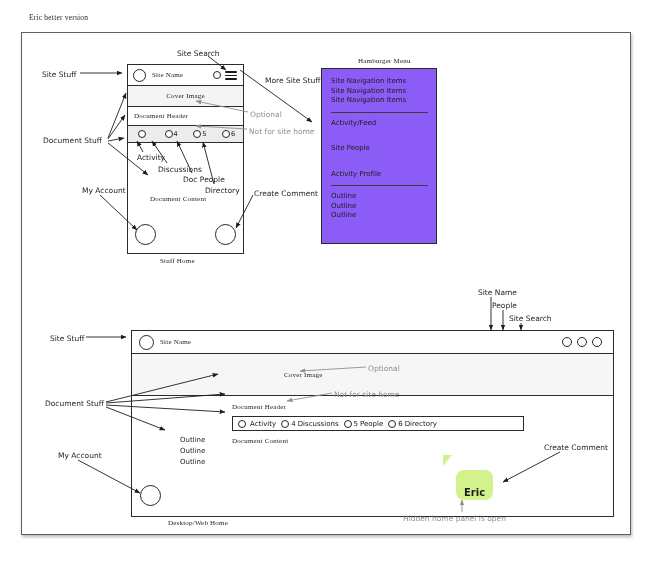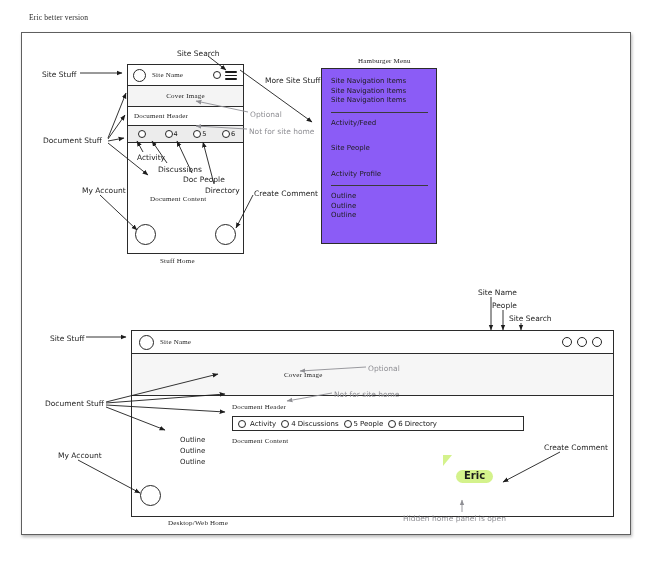--- a/index.html
+++ b/index.html
@@ -95,21 +95,21 @@
   #desktop-content-label{position:absolute;left:100px;top:106px;font-size:7px;}
   #desktop-account-btn{position:absolute;left:8px;bottom:10px;width:21px;height:21px;}
   #desktop-comment-input{position:absolute;right:85px;bottom:16px;width:135px;height:14px;
         border:1px solid #3a3a3a;border-radius:7px;background:#f3f3f3;box-sizing:border-box;
         display:flex;align-items:center;}
   #desktop-comment-input span{font-size:6.5px;color:#4a4a4a;margin-left:7px;}
   #desktop-caption{left:168px;top:519px;font-size:7px;}
 
   
   #eric-pill{position:absolute;left:456px;top:470px;background:#d4f28c;
-        border-radius:8px;padding:0 8px 2px;font-size:10px;font-weight:bold;
+        border-radius:8px;padding:17px 8px 2px;font-size:10px;font-weight:bold;
         color:#1a1a1a;font-family:"DejaVu Sans", sans-serif;}
   #eric-pointer{position:absolute;left:443px;top:455px;width:0;height:0;
         border-left:9px solid #d4f28c;border-bottom:11px solid transparent;
         border-top:0 solid transparent;}
 
   
   .ann{position:absolute;font-size:7.5px;color:#1d1d1d;white-space:nowrap;line-height:9.5px;}
   .ann.grey{color:#8f8f94;}
   .ann.center{text-align:center;}
 

